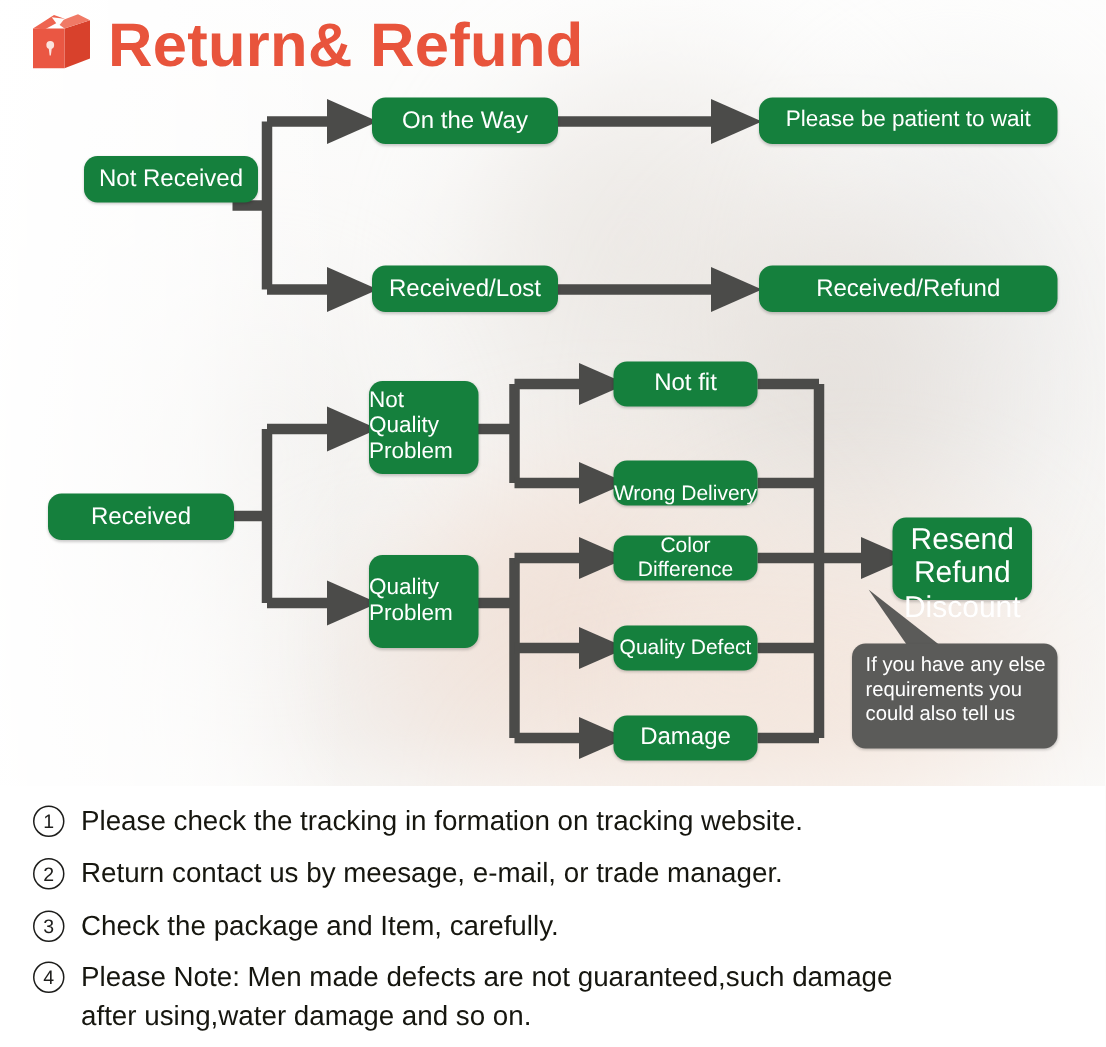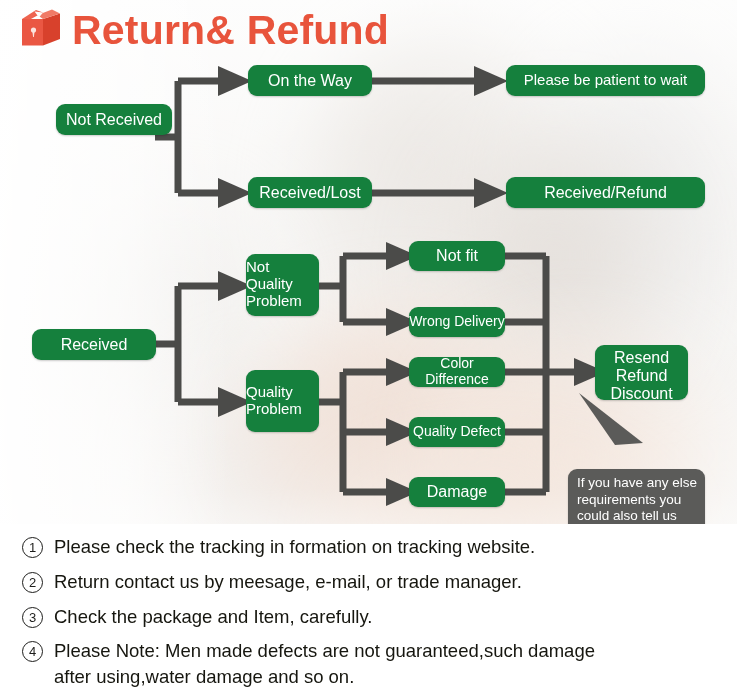--- a/index.html
+++ b/index.html
@@ -281,47 +281,47 @@
 
     <div class="node multi" style="left:246px;top:370px;width:73px;height:62px;font-size:15px;padding-top:14px;">
       <span>Quality</span>
       <span>Problem</span>
     </div>
 
     <div class="node center" style="left:409px;top:241px;width:96px;height:30px;font-size:16px;">
       <span>Not fit</span>
     </div>
 
-    <div class="node center" style="left:409px;top:307px;width:96px;height:30px;font-size:14px;">
+    <div class="node center" style="left:409px;top:307px;width:96px;height:30px;font-size:14px;align-items:flex-end;">
       <span>Wrong Delivery</span>
     </div>
 
     <div class="node center" style="left:409px;top:357px;width:96px;height:30px;font-size:14px;">
       <span>Color Difference</span>
     </div>
 
     <div class="node center" style="left:409px;top:417px;width:96px;height:30px;font-size:14px;">
       <span>Quality Defect</span>
     </div>
 
     <div class="node center" style="left:409px;top:477px;width:96px;height:30px;font-size:16px;">
       <span>Damage</span>
     </div>
 
-    <div class="node multi" style="left:595px;top:345px;width:93px;height:55px;font-size:16px;padding-top:4px;padding-left:0;text-align:center;">
+    <div class="node multi" style="left:595px;top:345px;width:93px;height:55px;font-size:20px;padding-top:4px;padding-left:0;text-align:center;">
       <span>Resend</span>
       <span>Refund</span>
       <span>Discount</span>
     </div>
 
     <svg id="callout-tail" style="left:565px;top:393px;width:80px;height:55px;" viewBox="0 0 80 55">
       <polygon points="14,0 78,50 50,52" fill="#5b5b59"></polygon>
     </svg>
 
-    <div id="callout" style="left:568px;top:429px;width:128px;height:58px;margin-top:40px;">
+    <div id="callout" style="left:568px;top:429px;width:128px;height:58px;">
       <span>If you have any else</span>
       <span>requirements you</span>
       <span>could also tell us</span>
     </div>
   </div>
 
   <div id="notes">
 
     <div class="note-row" style="top:10px;">
       <div class="note-num">1</div>

